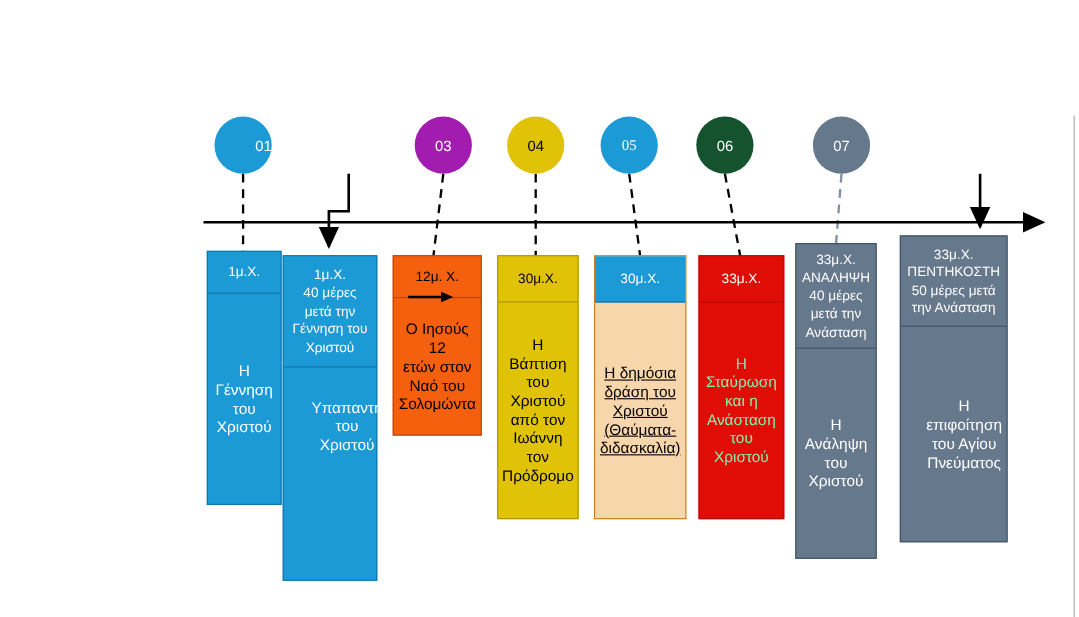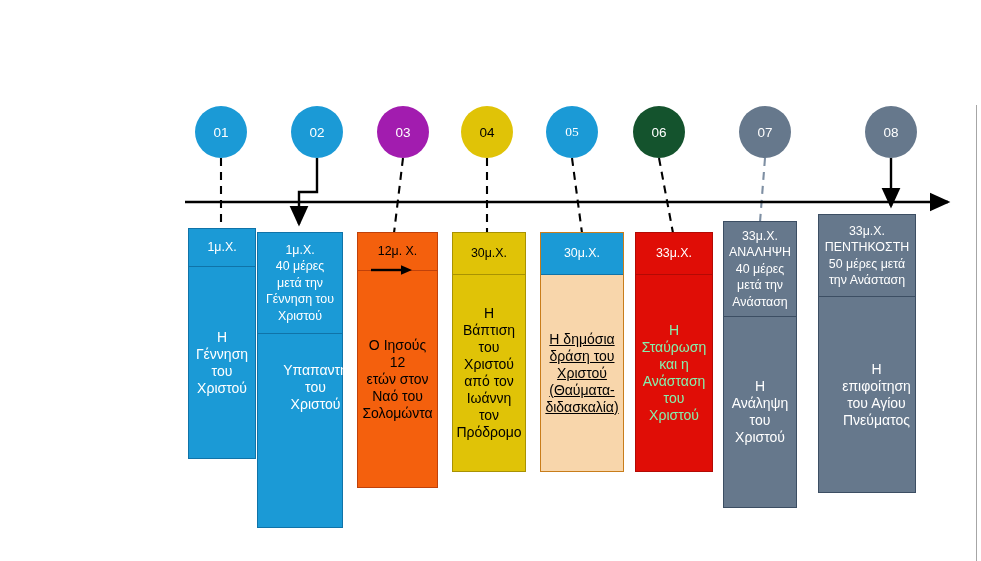--- a/index.html
+++ b/index.html
@@ -112,43 +112,37 @@
     <path d="M659,158 L673,233" stroke="#000" stroke-width="2.1" stroke-dasharray="8,6" fill="none"></path>
     <path d="M765,158 L760,222" stroke="#7e8fa3" stroke-width="2.1" stroke-dasharray="8,6" fill="none"></path>
 
     <line x1="185" y1="202" x2="948" y2="202" stroke="#000000" stroke-width="2.4" marker-end="url(#arrH)"></line>
 
     <path d="M317,158 L317,192 L299,192 L299,224" stroke="#000000" stroke-width="2.4" fill="none" marker-end="url(#arrV)"></path>
 
     <path d="M891,158 L891,206" stroke="#000000" stroke-width="2.4" fill="none" marker-end="url(#arrV)"></path>
   </svg>
 
-  <div class="circle" style="left:195px; top:106px; background:#1b9ad6;">
+  <div class="circle" style="left:195px; top:106px; background:#1b9ad6;justify-content:flex-end;">
     <span>01</span>
-  </div>
-  <div class="circle" style="left:291px; top:106px; background:#1b9ad6;">
-    <span>02</span>
   </div>
   <div class="circle" style="left:377px; top:106px; background:#a21caf;">
     <span>03</span>
   </div>
   <div class="circle" style="left:461px; top:106px; background:#e0c307; color:#000000;">
     <span>04</span>
   </div>
   <div class="circle" style="left:546px; top:106px; background:#1b9ad6;font-family:Liberation Serif, serif;">
     <span>05</span>
   </div>
   <div class="circle" style="left:633px; top:106px; background:#14532d;align-items:center;">
     <span>06</span>
   </div>
   <div class="circle" style="left:739px; top:106px; background:#66788c;">
     <span>07</span>
-  </div>
-  <div class="circle" style="left:865px; top:106px; background:#66788c;">
-    <span>08</span>
   </div>
 
   <div class="card" style="left:188px; top:228px; width:68px; height:231px; background:#1b9ad6; border:1.6px solid #1073a8;">
     <div class="card-head" style="height:38px; color:#ffffff; border-bottom:1.6px solid #1073a8;">
       <span class="lbl">1μ.Χ.</span>
     </div>
     <div class="card-body" style="color:#ffffff;">
       <span class="lbl">Η Γέννηση
 του
 Χριστού</span>
@@ -162,21 +156,21 @@
 μετά την
 Γέννηση του
 Χριστού</span>
     </div>
     <div class="card-body top-align" style="color:#ffffff;padding-left:36px;">
       <span class="lbl">Υπαπαντή του
 Χριστού</span>
     </div>
   </div>
 
-  <div class="card" style="left:357px; top:232px; width:81px; height:256px; background:#f4600d; border:1.6px solid #c0410a;">
+  <div class="card" style="left:357px; top:232px; width:81px; height:164px; background:#f4600d; border:1.6px solid #c0410a;">
     <div class="card-head" style="height:38px; color:#000000; border-bottom:1.6px solid #c0410a;">
       <span class="lbl">12μ. Χ.</span>
       <svg class="inner-arrow" viewBox="0 0 44 14">
         <line x1="1" y1="7" x2="33" y2="7" stroke="#000000" stroke-width="2.4"></line>
         <path d="M31,2.2 L42,7 L31,11.8 z" fill="#000000"></path>
       </svg>
     </div>
     <div class="card-body" style="color:#000000;">
       <span class="lbl">Ο Ιησούς 12
 ετών στον

